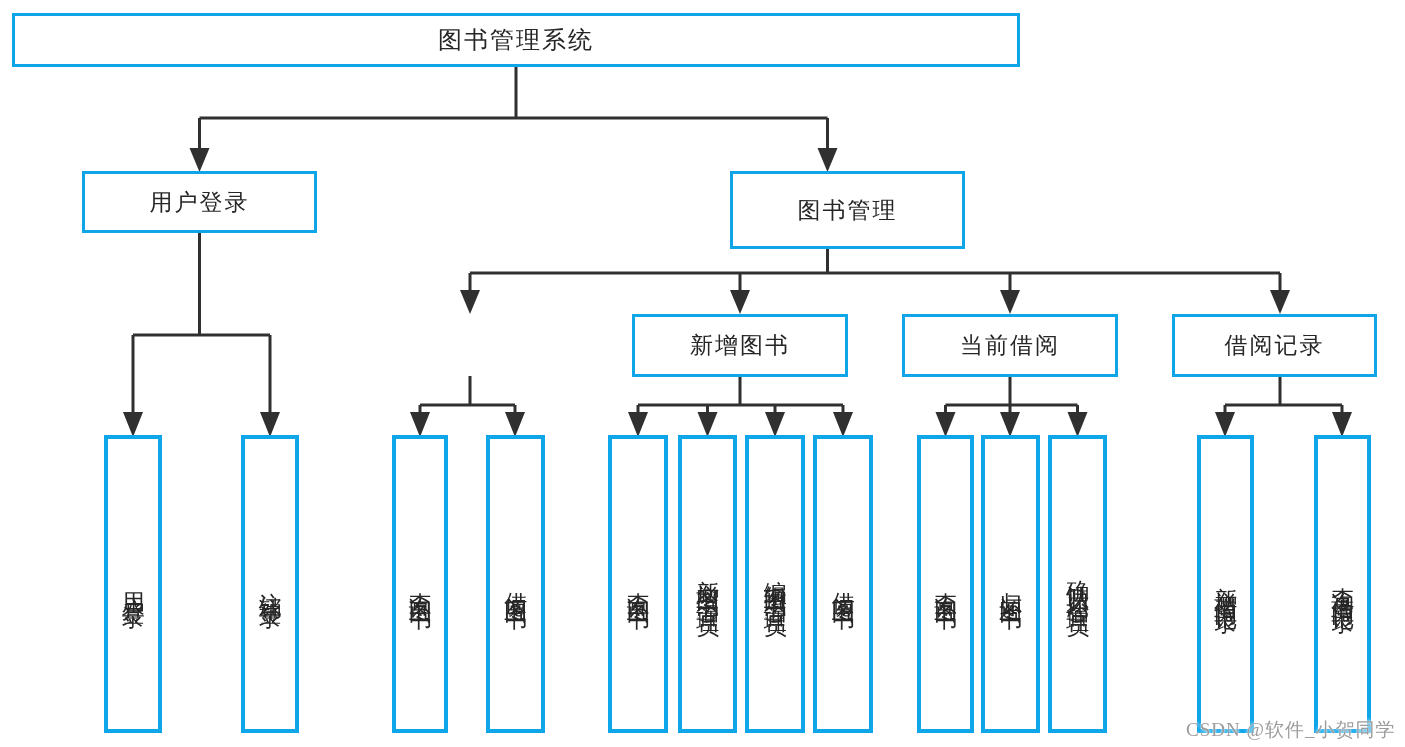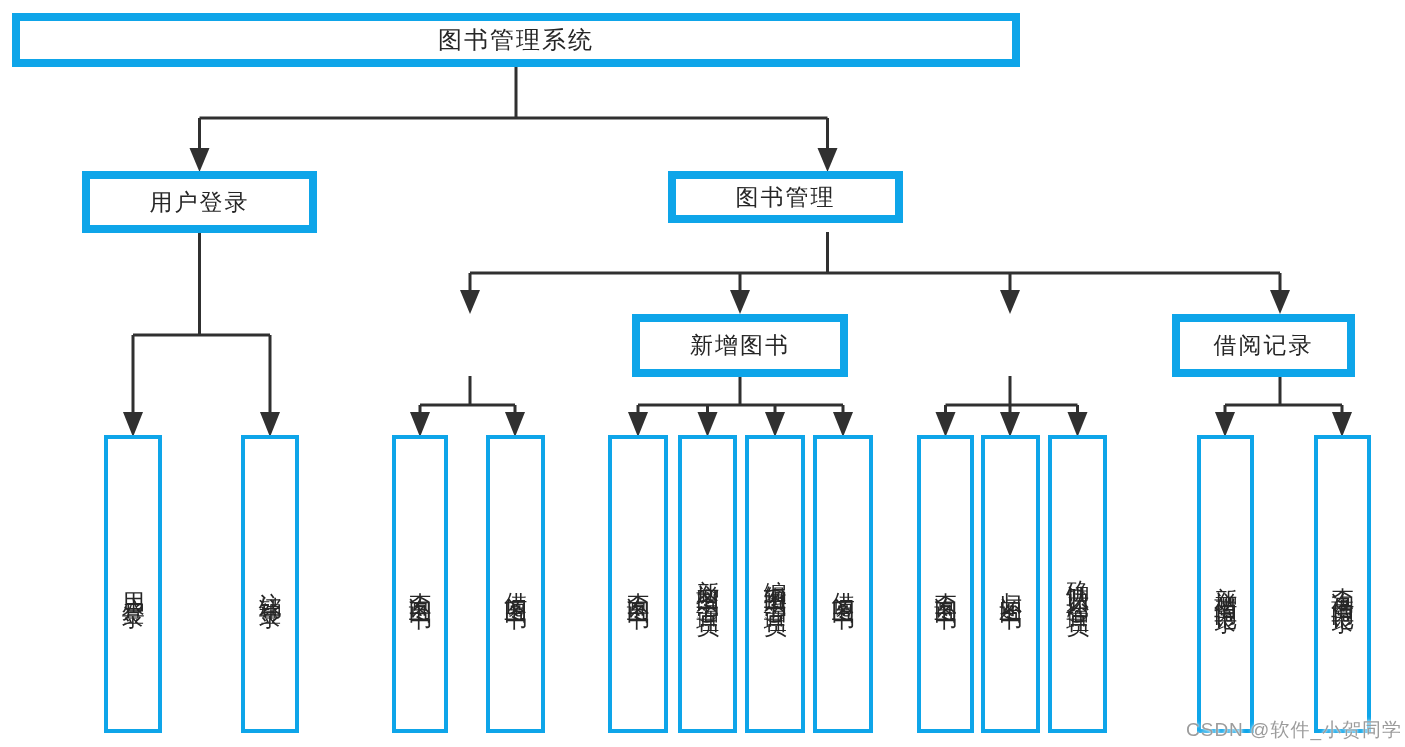--- a/index.html
+++ b/index.html
@@ -17,21 +17,21 @@
   }
   .wires {
     position: absolute;
     left: 0;
     top: 0;
   }
   .node {
     position: absolute;
     box-sizing: border-box;
     background: #ffffff;
-    border: 8px solid #0ea5e9;
+    border: 3px solid #0ea5e9;
     display: flex;
     align-items: center;
     justify-content: center;
     color: #262626;
     text-align: center;
   }
   .node.h {
     font-size: 23px;
     letter-spacing: 2px;
     white-space: nowrap;
@@ -47,20 +47,21 @@
   .watermark {
     position: absolute;
     left: 1186px;
     top: 717px;
     z-index: 5;
     font-size: 19px;
     color: #9c9c9c;
     white-space: nowrap;
     letter-spacing: 1px;
     text-shadow: 0 0 2px #ffffff, 0 0 4px #ffffff;
+    font-family: Liberation Serif, serif;
   }
 </style>
 </head>
 <body>
 
 <div class="canvas">
 
   <svg class="wires" width="1405" height="747" viewBox="0 0 1405 747">
     <g stroke="#303030" stroke-width="3" fill="none">
 
@@ -97,24 +98,25 @@
       <polygon points="1010,437 1000,412 1020,412"></polygon>
       <polygon points="1077.5,437 1067.5,412 1087.5,412"></polygon>
       <polygon points="1225,437 1215,412 1235,412"></polygon>
       <polygon points="1342,437 1332,412 1352,412"></polygon>
     </g>
   </svg>
 
   <div class="node h" style="left:12px;top:13px;width:1008px;height:54px;font-size:24px">图书管理系统</div>
 
   <div class="node h" style="left:82px;top:171px;width:235px;height:62px">用户登录</div>
-  <div class="node h" style="left:668px;top:171px;width:235px;height:52px">图书管理</div>
+  <div class="node h" style="left:730px;top:171px;width:235px;height:78px">图书管理</div>
 
   <div class="node h" style="left:632px;top:314px;width:216px;height:63px">新增图书</div>
-  <div class="node h" style="left:1172px;top:314px;width:183px;height:63px">借阅记录</div>
+  <div class="node h" style="left:902px;top:314px;width:216px;height:63px">当前借阅</div>
+  <div class="node h" style="left:1172px;top:314px;width:205px;height:63px">借阅记录</div>
 
   <div class="node v" style="left:104px;top:435px;width:58px;height:298px">用户登录</div>
   <div class="node v" style="left:241px;top:435px;width:58px;height:298px">注销登录</div>
 
   <div class="node v" style="left:392px;top:435px;width:56px;height:298px">查询图书</div>
   <div class="node v" style="left:486px;top:435px;width:59px;height:298px">借阅图书</div>
 
   <div class="node v" style="left:608px;top:435px;width:60px;height:298px">查询图书</div>
   <div class="node v" style="left:678px;top:435px;width:59px;height:298px">新增图书（管理员）</div>
   <div class="node v" style="left:745px;top:435px;width:60px;height:298px">编辑图书（管理员）</div>

